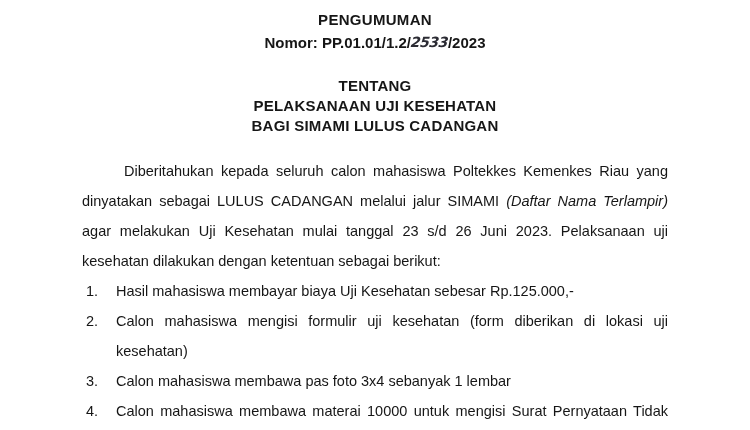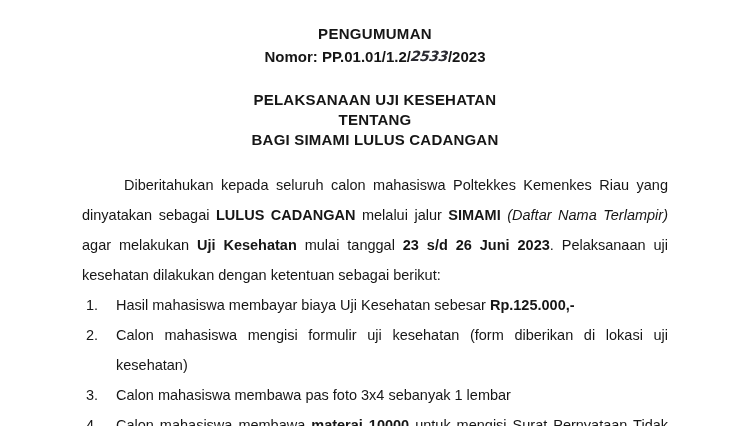--- a/index.html
+++ b/index.html
@@ -12,21 +12,21 @@
     background: #ffffff;
     font-family: "Liberation Sans", sans-serif;
     color: #161616;
     overflow: hidden;
   }
   .page {
     position: relative;
     width: 750px;
     height: 430px;
     box-sizing: border-box;
-    padding: 24px 82px 0 82px;
+    padding: 10px 82px 0 82px;
     overflow: hidden;
   }
   .hdr-line {
     text-align: center;
     font-weight: bold;
     font-size: 15px;
     letter-spacing: 0.3px;
     line-height: 20px;
   }
   .hdr-number {
@@ -61,21 +61,21 @@
     font-size: 14.5px;
     line-height: 30px;
     text-align: justify;
     text-justify: inter-word;
     margin: 0;
   }
   .para .indent {
     display: inline-block;
     width: 42px;
   }
-  b { font-weight: bold; }
+  b { font-weight: normal; }
   i { }
 
   ol.items {
     list-style: none;
     margin: 0;
     padding: 0;
   }
   ol.items > li {
     position: relative;
     padding-left: 34px;
@@ -106,22 +106,22 @@
 
   <div class="hdr-line">PENGUMUMAN</div>
 
   <div class="hdr-number">
     <span>Nomor: PP.01.01/1.2/</span><span class="handwrite">2533</span><span>/2023</span>
   </div>
 
   <div class="gap-1"></div>
 
   <div class="title-block">
+    <div>TENTANG</div>
     <div>PELAKSANAAN UJI KESEHATAN</div>
-    <div>TENTANG</div>
     <div>BAGI SIMAMI LULUS CADANGAN</div>
   </div>
 
   <div class="gap-2"></div>
 
   <p class="para">
     <span class="indent"></span><span>Diberitahukan kepada seluruh calon mahasiswa Poltekkes Kemenkes Riau yang dinyatakan sebagai </span><b>LULUS CADANGAN</b><span> melalui jalur </span><b>SIMAMI</b><i> (Daftar Nama Terlampir)</i><span> agar melakukan </span><b>Uji Kesehatan</b><span> mulai tanggal </span><b>23 s/d 26 Juni 2023</b><span>. Pelaksanaan uji kesehatan dilakukan dengan ketentuan sebagai berikut:</span>
   </p>
 
   <ol class="items" id="items-list">

